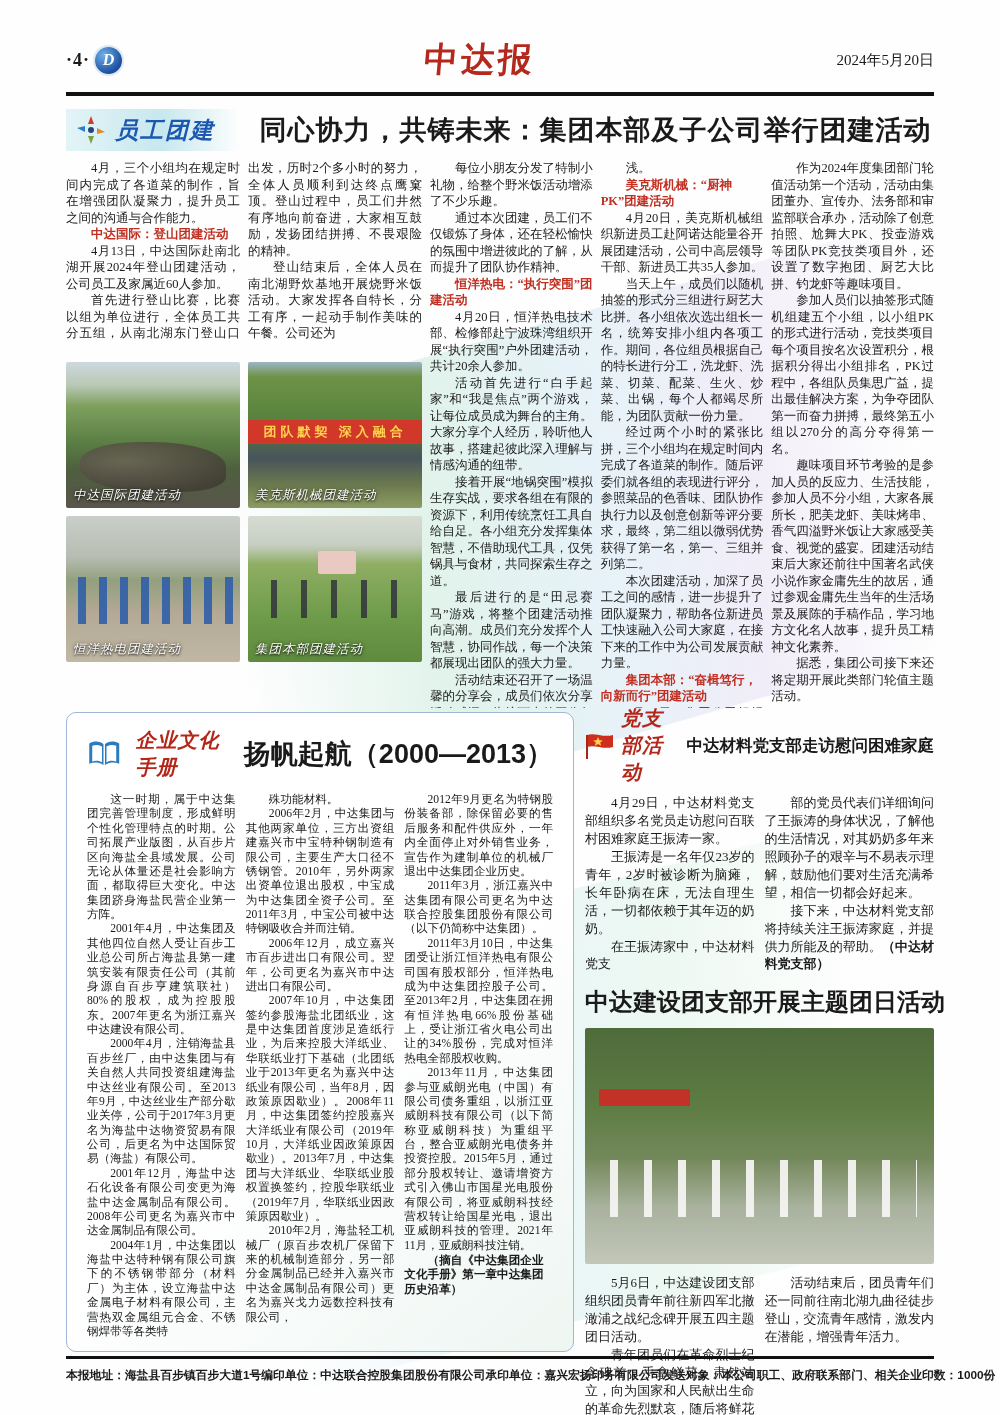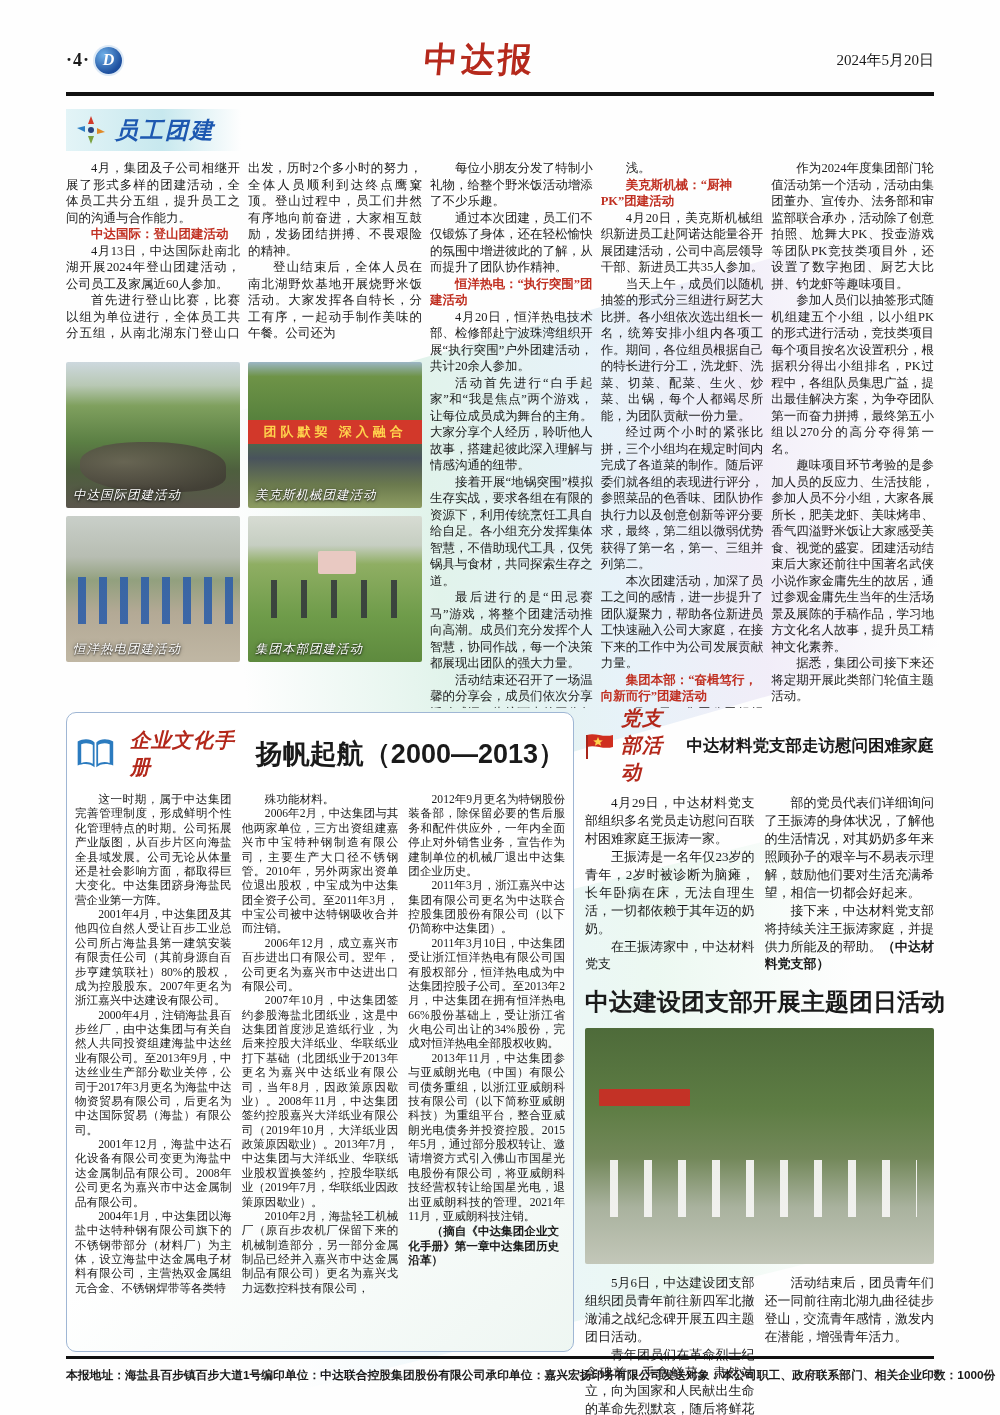--- a/index.html
+++ b/index.html
@@ -58,21 +58,21 @@
   .photo-3{background:linear-gradient(180deg,#c9cfc9 0%,#b7bdb2 28%,#92a07e 44%,#b3a995 66%,#c0b7a4 100%);}
   .photo-3::after{content:"";position:absolute;top:42%;left:4%;right:4%;height:32%;opacity:.9;
     background:repeating-linear-gradient(90deg,transparent 0 5px,#2f5fa8 5px 13px,transparent 13px 21px);}
   .photo-4{background:linear-gradient(180deg,#d7dcd3 0%,#c6cec2 20%,#8fae63 33%,#6f9c4a 68%,#5e8a3e 100%);}
   .photo-4::before{content:"";position:absolute;top:24%;left:40%;width:22%;height:16%;background:#e9c9c2;border-radius:2px;}
   .photo-4::after{content:"";position:absolute;top:44%;left:8%;right:8%;height:26%;opacity:.85;
     background:repeating-linear-gradient(90deg,transparent 0 9px,#30343a 9px 15px,transparent 15px 30px);}
 
   
   #sec2{top:712px;left:66px;width:508px;height:640px;border:1.5px solid #9fb6d4;border-radius:10px;
-    background:linear-gradient(140deg,#ffffff 55%,#eef6f2);padding:10px 8px;box-sizing:border-box;}
+    background:linear-gradient(140deg,#ffffff 55%,#eef6f2);padding:10px 20px;box-sizing:border-box;}
   .sec2-head{display:flex;align-items:center;gap:14px;height:62px;}
   .badge-label-red{font-size:20px;font-weight:bold;font-style:italic;color:#b3271a;letter-spacing:1px;}
   .sec2-headline{flex:1;text-align:center;font-size:27px;font-weight:bold;margin:0;
     font-family:"Liberation Sans",sans-serif;white-space:nowrap;}
   .sec2-cols{display:flex;gap:10px;margin-top:8px;}
   .sec2-col{flex:1;height:545px;overflow:hidden;}
   #sec2 .para,#sec2 .credit{font-size:11.6px;line-height:1.24;}
 
   
   #right-col{top:705px;left:585px;width:349px;}
@@ -120,25 +120,26 @@
       <div class="badge badge-teal">
         <svg class="icon-svg" width="34" height="34" viewBox="0 0 34 34">
           <path d="M17 3 L20 11 L14 11 Z" fill="#d23a2a"></path>
           <path d="M17 31 L14 23 L20 23 Z" fill="#7ba23f"></path>
           <path d="M3 15 L11 13 L11 19 Z" fill="#2c7fc5"></path>
           <path d="M31 19 L23 21 L23 15 Z" fill="#e08a28"></path>
           <circle cx="17" cy="17" r="3" fill="#27427e"></circle>
         </svg>
         <span class="badge-label-blue">员工团建</span>
       </div>
+      <h1 class="sec1-headline">同心协力，共铸未来：集团本部及子公司举行团建活动</h1>
     </div>
     <div class="sec1-cols">
       <div class="left-block">
         <div class="two-col">
-            <p class="para">4月，集团及子公司相继开展了形式多样的团建活动，全体员工共分五组，提升员工之间的沟通与合作能力。</p>
+            <p class="para">4月，三个小组均在规定时间内完成了各道菜的制作，旨在增强团队凝聚力，提升员工之间的沟通与合作能力。</p>
             <p class="subhead">中达国际：登山团建活动</p>
             <p class="para">4月13日，中达国际赴南北湖开展2024年登山团建活动，公司员工及家属近60人参加。</p>
             <p class="para">首先进行登山比赛，比赛以组为单位进行，全体员工共分五组，从南北湖东门登山口出发，历时2个多小时的努力，全体人员顺利到达终点鹰窠顶。登山过程中，员工们井然有序地向前奋进，大家相互鼓励，发扬团结拼搏、不畏艰险的精神。</p>
             <p class="para">登山结束后，全体人员在南北湖野炊基地开展烧野米饭活动。大家发挥各自特长，分工有序，一起动手制作美味的午餐。公司还为</p>
           </div>
         <div class="photo-grid">
           <figure class="photo photo-1">
             <figcaption>中达国际团建活动</figcaption>
           </figure>
           <figure class="photo photo-2">

